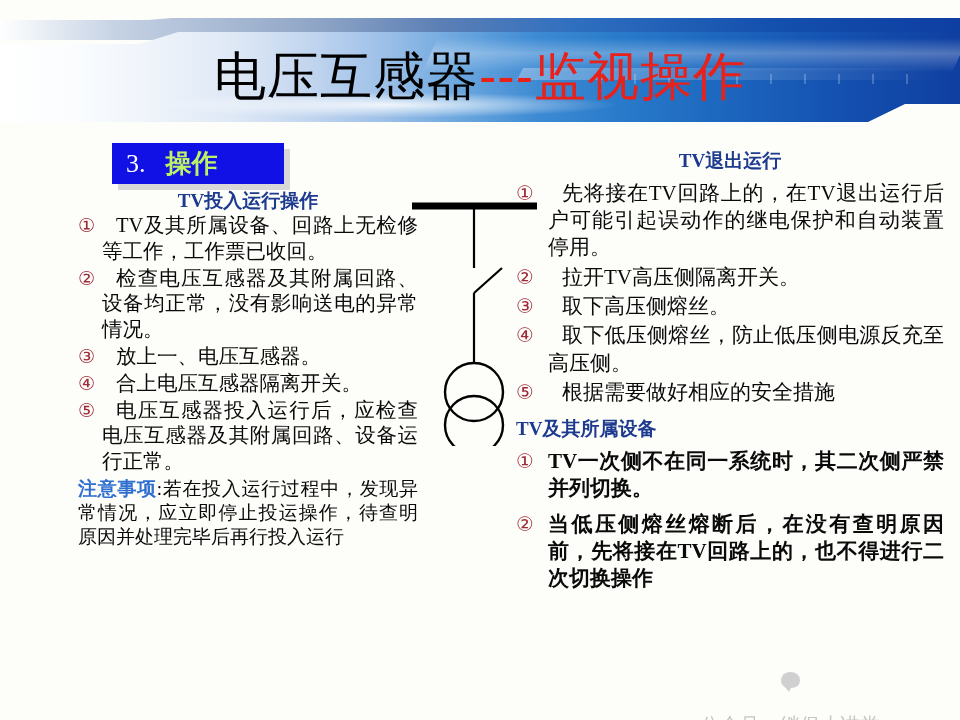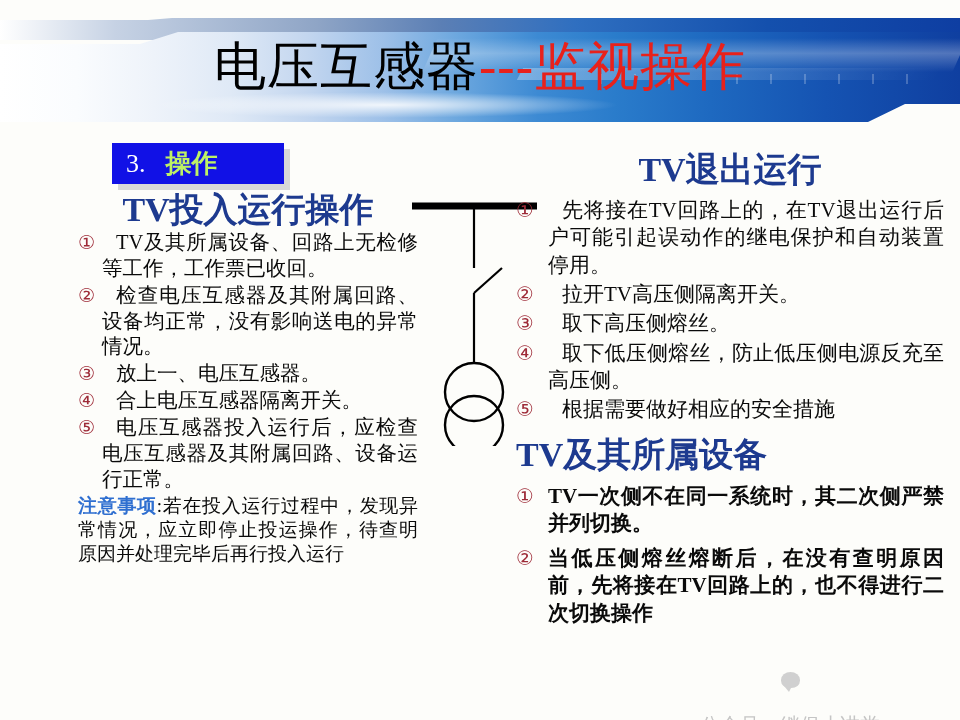--- a/index.html
+++ b/index.html
@@ -41,44 +41,44 @@
     background:repeating-linear-gradient(to right,rgba(255,255,255,.22) 0 2px,rgba(255,255,255,0) 2px 34px);
     pointer-events:none;
   }
   .banner-glow{
     position:absolute;left:150px;top:74px;width:470px;height:26px;
     background:radial-gradient(ellipse at center,rgba(255,255,255,.85),rgba(255,255,255,0) 70%);
     pointer-events:none;
   }
   .title-text{
     position:absolute;left:0;top:14px;width:960px;height:90px;
-    display:flex;align-items:flex-start;justify-content:center;
+    display:flex;align-items:center;justify-content:center;
     font-size:52px;letter-spacing:1px;white-space:nowrap;
-    font-family:Liberation Serif, serif;
+    font-family:Liberation Sans, sans-serif;
   }
   .title-black{color:#000;}
   .title-red{color:#e8211b;}
 
   
   .badge-wrap{position:absolute;left:112px;top:143px;}
   .badge-shadow{position:absolute;left:6px;top:6px;width:172px;height:41px;background:#d8d8d8;}
   .badge{
     position:relative;width:172px;height:41px;background:#1111e6;
     display:flex;align-items:center;padding-left:14px;box-sizing:border-box;
     font-size:26px;font-family:"Liberation Serif","DejaVu Serif",serif;
   }
   .badge .num{color:#ffffff;}
   .badge .word{color:#bef264;margin-left:20px;font-weight:bold;}
 
   
   .col-left{position:absolute;left:78px;top:190px;width:340px;}
   .col-right{position:absolute;left:516px;top:150px;width:428px;}
 
   .sub-head{
-    color:#1d3a8f;font-weight:bold;font-size:34px;line-height:1.15;
+    color:#1d3a8f;font-weight:bold;font-size:19px;line-height:1.15;
     font-family:"Liberation Serif","DejaVu Serif",serif;
   }
   .sub-head.center{text-align:center;}
 
   .item{
     display:flex;align-items:flex-start;
     font-size:20.5px;line-height:1.26;color:#0a0a0a;
     margin-top:1px;
     font-family:"Liberation Serif","DejaVu Serif",serif;
   }

